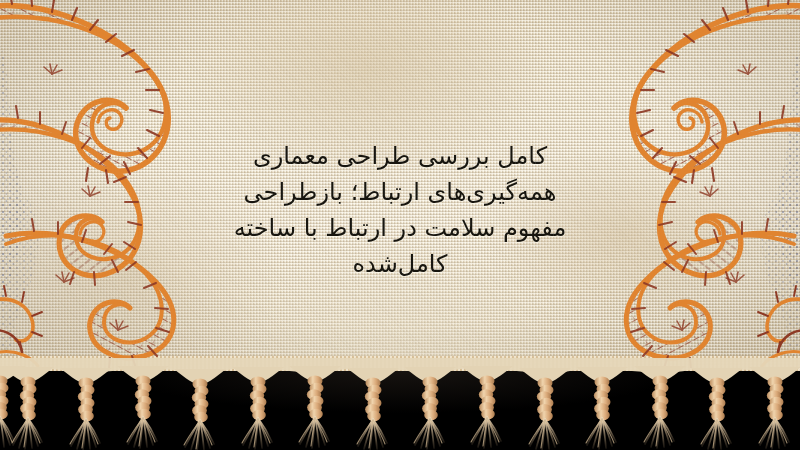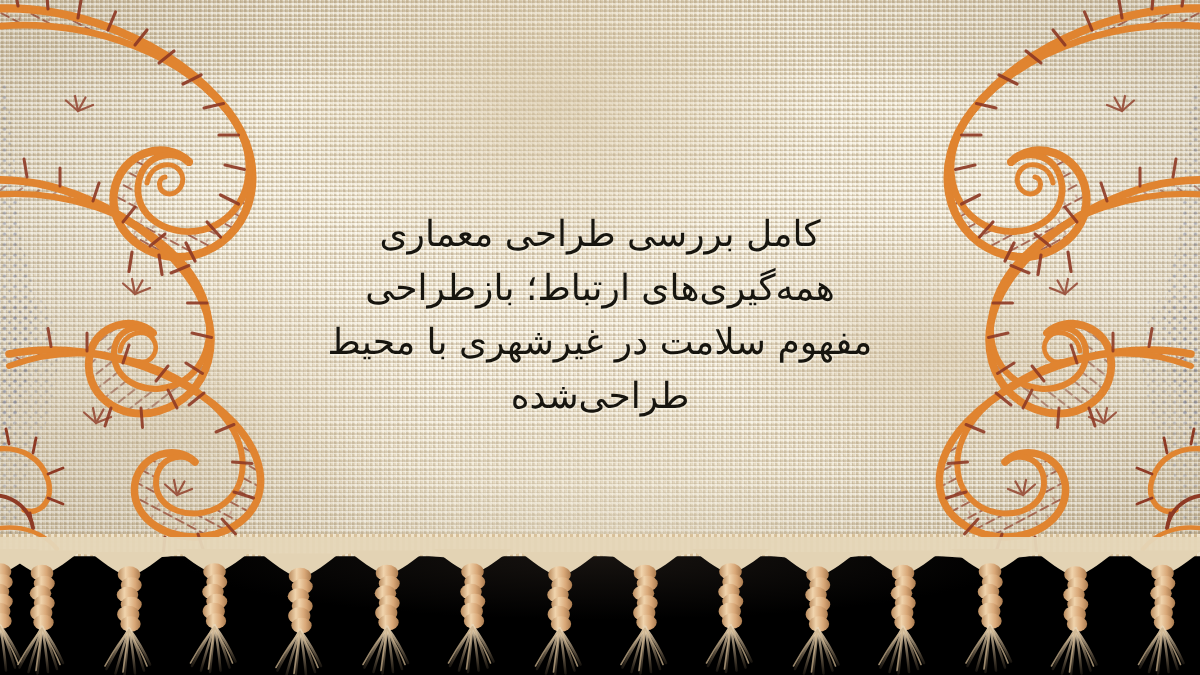--- a/index.html
+++ b/index.html
@@ -461,17 +461,17 @@
         <use href="#tassel" x="660" y="8"></use>
         <use href="#tassel" x="717" y="10"></use>
         <use href="#tassel" x="775" y="9"></use>
       </g>
     </svg>
   </div>
 
   <div class="title-block">
     <div class="title-line">کامل بررسی طراحی معماری</div>
     <div class="title-line">همه‌گیری‌های ارتباط؛ بازطراحی</div>
-    <div class="title-line">مفهوم سلامت در غیرشهری با محیط</div>
-    <div class="title-line">طراحی‌شده</div>
+    <div class="title-line">مفهوم سلامت در ارتباط با ساخته</div>
+    <div class="title-line">کامل‌شده</div>
   </div>
 
 </div>
 
 </body></html>

